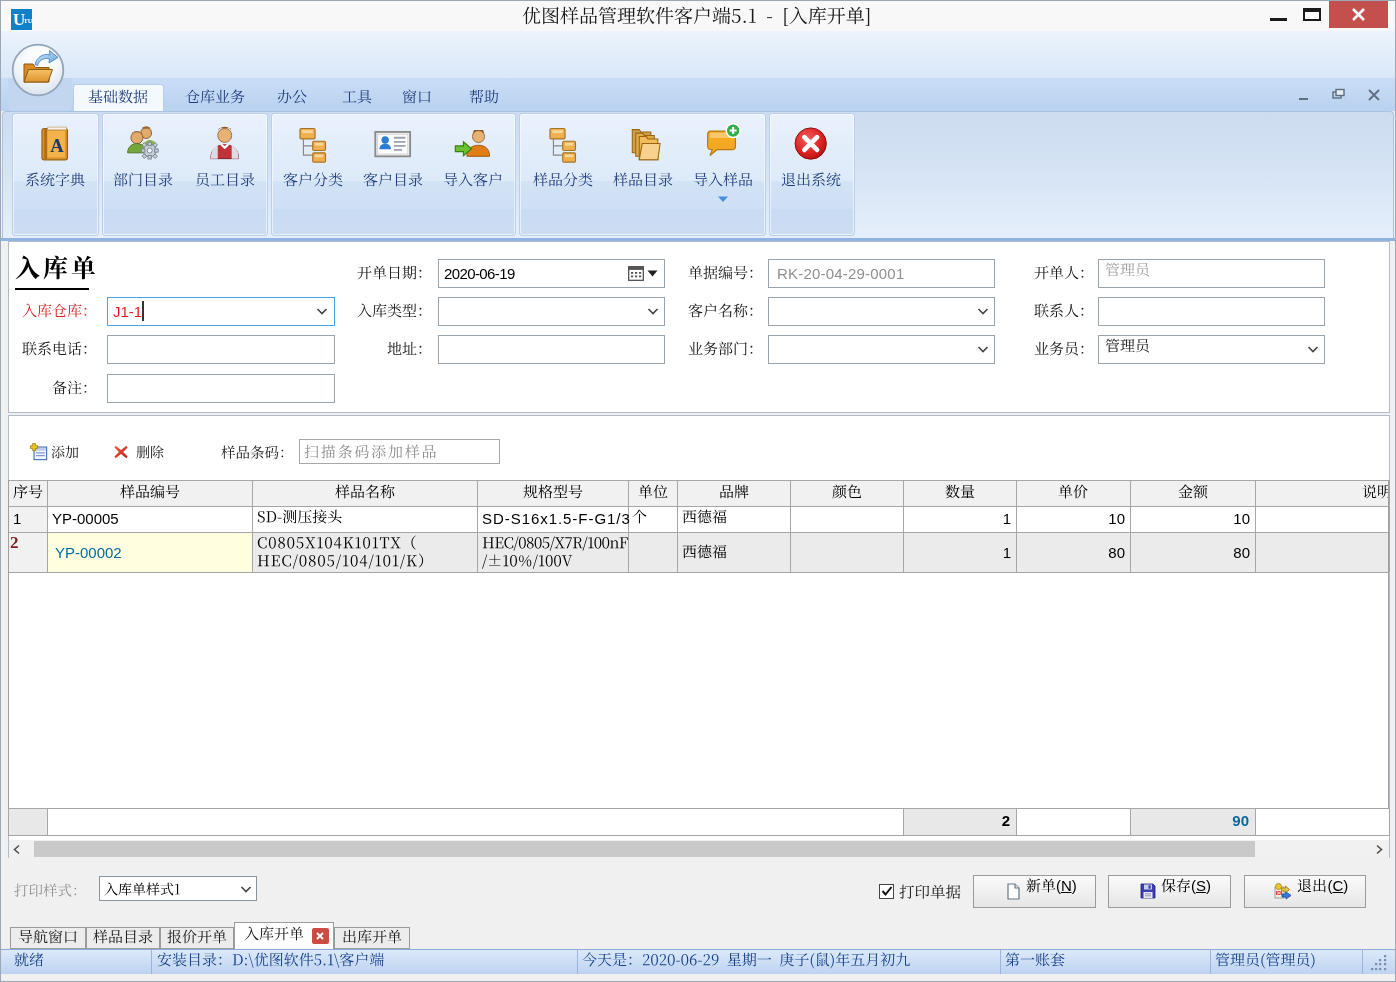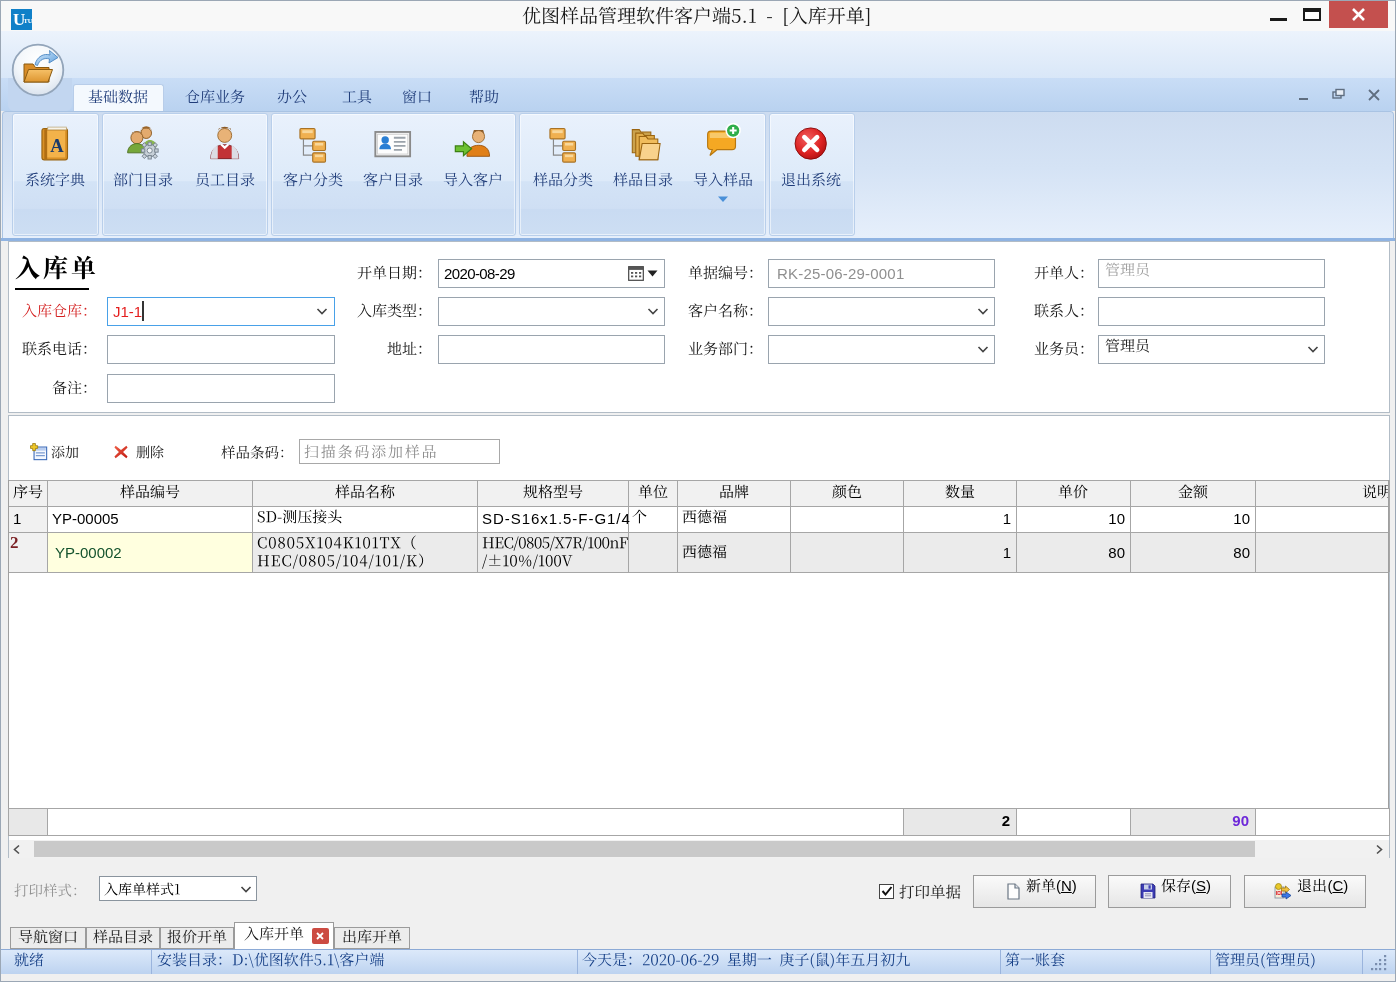--- a/index.html
+++ b/index.html
@@ -522,38 +522,38 @@
     <svg class="ct " width="84.0" height="32.5" viewBox="0 0 84.0 32.5">
       <g fill="#000" transform="translate(0,22.00) scale(0.02500,-0.02500)">
         <use href="#g50" xlink:href="#g50" x="0"></use>
         <use href="#g51" xlink:href="#g51" x="1120"></use>
         <use href="#g52" xlink:href="#g52" x="2240"></use>
       </g>
     </svg>
   </div>
 <div style="position:absolute;left:15.0px;top:288.0px;width:74.0px;height:2.0px;background:#000;"></div>
 <div style="position:absolute;left:438.0px;top:259.0px;width:227.0px;height:29.0px;background:#fff;border:1px solid #9aa4ae;"></div>
-<div style="position:absolute;top:265.0px;font-family:'Liberation Sans', sans-serif;font-size:15.0px;color:#000;font-weight:normal;white-space:pre;line-height:18.8px;letter-spacing:-0.60px;left:444.0px;">2020-08-29</div>
+<div style="position:absolute;top:265.0px;font-family:'Liberation Sans', sans-serif;font-size:15.0px;color:#000;font-weight:normal;white-space:pre;line-height:18.8px;letter-spacing:-0.60px;left:444.0px;">2020-06-19</div>
 <svg style="position:absolute;left:628px;top:266px" width="16" height="15" viewBox="0 0 16 15">
     <rect x="0.7" y="0.7" width="14.6" height="13.6" fill="#fff" stroke="#444" stroke-width="1.2"></rect>
     <rect x="0.7" y="0.7" width="14.6" height="3.2" fill="#555"></rect>
     <g fill="#555">
       <rect x="3" y="6" width="2.2" height="1.8"></rect>
       <rect x="7" y="6" width="2.2" height="1.8"></rect>
       <rect x="11" y="6" width="2.2" height="1.8"></rect>
       <rect x="3" y="9.5" width="2.2" height="1.8"></rect>
       <rect x="7" y="9.5" width="2.2" height="1.8"></rect>
       <rect x="11" y="9.5" width="2.2" height="1.8"></rect>
     </g>
   </svg>
 <svg style="position:absolute;left:647px;top:270px" width="11" height="7" viewBox="0 0 11 7">
     <path d="M0.5 0.5 L10.5 0.5 L5.5 6.5 Z" fill="#222"></path>
   </svg>
 <div style="position:absolute;left:768.0px;top:259.0px;width:227.0px;height:29.0px;background:#fff;border:1px solid #9aa4ae;"></div>
-<div style="position:absolute;top:265.0px;font-family:'Liberation Sans', sans-serif;font-size:15.0px;color:#8f8f8f;font-weight:normal;white-space:pre;line-height:18.8px;letter-spacing:0.20px;left:777.0px;">RK-25-06-29-0001</div>
+<div style="position:absolute;top:265.0px;font-family:'Liberation Sans', sans-serif;font-size:15.0px;color:#8f8f8f;font-weight:normal;white-space:pre;line-height:18.8px;letter-spacing:0.20px;left:777.0px;">RK-20-04-29-0001</div>
 <div style="position:absolute;left:1098.0px;top:259.0px;width:227.0px;height:29.0px;background:#fff;border:1px solid #9aa4ae;"></div>
 <div style="position:absolute;left:1105.0px;top:262.0px;line-height:0">
     <svg class="ct " width="45.0" height="19.5" viewBox="0 0 45.0 19.5">
       <g fill="#9b9b9b" transform="translate(0,13.20) scale(0.01500,-0.01500)">
         <use href="#g4" xlink:href="#g4" x="0"></use>
         <use href="#g5" xlink:href="#g5" x="1000"></use>
         <use href="#g44" xlink:href="#g44" x="2000"></use>
       </g>
     </svg>
   </div>
@@ -900,42 +900,42 @@
         <use href="#g90" xlink:href="#g90" x="0"></use>
         <use href="#g91" xlink:href="#g91" x="567"></use>
         <use href="#g14" xlink:href="#g14" x="1337"></use>
         <use href="#g92" xlink:href="#g92" x="1683"></use>
         <use href="#g93" xlink:href="#g93" x="2683"></use>
         <use href="#g94" xlink:href="#g94" x="3683"></use>
         <use href="#g95" xlink:href="#g95" x="4683"></use>
       </g>
     </svg>
   </div>
-<div style="position:absolute;top:510.0px;font-family:'Liberation Sans', sans-serif;font-size:15.0px;color:#000;font-weight:normal;white-space:pre;line-height:18.8px;letter-spacing:0.95px;left:482.0px;">SD-S16x1.5-F-G1/4</div>
+<div style="position:absolute;top:510.0px;font-family:'Liberation Sans', sans-serif;font-size:15.0px;color:#000;font-weight:normal;white-space:pre;line-height:18.8px;letter-spacing:0.95px;left:482.0px;">SD-S16x1.5-F-G1/3</div>
 <div style="position:absolute;left:632.0px;top:509.0px;line-height:0">
     <svg class="ct " width="15.0" height="19.5" viewBox="0 0 15.0 19.5">
       <g fill="#000" transform="translate(0,13.20) scale(0.01500,-0.01500)">
         <use href="#g96" xlink:href="#g96" x="0"></use>
       </g>
     </svg>
   </div>
 <div style="position:absolute;left:682.0px;top:509.0px;line-height:0">
     <svg class="ct " width="45.0" height="19.5" viewBox="0 0 45.0 19.5">
       <g fill="#000" transform="translate(0,13.20) scale(0.01500,-0.01500)">
         <use href="#g97" xlink:href="#g97" x="0"></use>
         <use href="#g98" xlink:href="#g98" x="1000"></use>
         <use href="#g99" xlink:href="#g99" x="2000"></use>
       </g>
     </svg>
   </div>
 <div style="position:absolute;top:510.0px;font-family:'Liberation Sans', sans-serif;font-size:15.0px;color:#000;font-weight:normal;white-space:pre;line-height:18.8px;right:385.0px;">1</div>
 <div style="position:absolute;top:510.0px;font-family:'Liberation Sans', sans-serif;font-size:15.0px;color:#000;font-weight:normal;white-space:pre;line-height:18.8px;right:271.0px;">10</div>
 <div style="position:absolute;top:510.0px;font-family:'Liberation Sans', sans-serif;font-size:15.0px;color:#000;font-weight:normal;white-space:pre;line-height:18.8px;right:146.0px;">10</div>
 <div style="position:absolute;top:532.0px;font-family:'Liberation Serif', serif;font-size:17.0px;color:#7b2024;font-weight:bold;white-space:pre;line-height:21.2px;left:10.0px;">2</div>
-<div style="position:absolute;top:544.0px;font-family:'Liberation Sans', sans-serif;font-size:15.0px;color:#14532d;font-weight:normal;white-space:pre;line-height:18.8px;left:55.0px;">YP-00002</div>
+<div style="position:absolute;top:544.0px;font-family:'Liberation Sans', sans-serif;font-size:15.0px;color:#0369a1;font-weight:normal;white-space:pre;line-height:18.8px;left:55.0px;">YP-00002</div>
 <div style="position:absolute;left:257.0px;top:535.0px;line-height:0">
     <svg class="ct " width="160.5" height="19.5" viewBox="0 0 160.5 19.5">
       <g fill="#000" transform="translate(0,13.20) scale(0.01500,-0.01500)">
         <use href="#g100" xlink:href="#g100" x="0"></use>
         <use href="#g101" xlink:href="#g101" x="748"></use>
         <use href="#g102" xlink:href="#g102" x="1361"></use>
         <use href="#g101" xlink:href="#g101" x="1976"></use>
         <use href="#g11" xlink:href="#g11" x="2590"></use>
         <use href="#g103" xlink:href="#g103" x="3204"></use>
         <use href="#g13" xlink:href="#g13" x="3961"></use>
@@ -1037,21 +1037,21 @@
 <div style="position:absolute;left:8.0px;top:808.0px;width:1381.0px;height:1.0px;background:#a6a6a6;"></div>
 <div style="position:absolute;left:8.0px;top:835.0px;width:1381.0px;height:1.0px;background:#a6a6a6;"></div>
 <div style="position:absolute;left:8.0px;top:808.0px;width:1.0px;height:28.0px;background:#a6a6a6;"></div>
 <div style="position:absolute;left:47.0px;top:808.0px;width:1.0px;height:28.0px;background:#a6a6a6;"></div>
 <div style="position:absolute;left:903.0px;top:808.0px;width:1.0px;height:28.0px;background:#a6a6a6;"></div>
 <div style="position:absolute;left:1016.0px;top:808.0px;width:1.0px;height:28.0px;background:#a6a6a6;"></div>
 <div style="position:absolute;left:1130.0px;top:808.0px;width:1.0px;height:28.0px;background:#a6a6a6;"></div>
 <div style="position:absolute;left:1255.0px;top:808.0px;width:1.0px;height:28.0px;background:#a6a6a6;"></div>
 <div style="position:absolute;left:1389.0px;top:808.0px;width:1.0px;height:28.0px;background:#a6a6a6;"></div>
 <div style="position:absolute;top:812.0px;font-family:'Liberation Sans', sans-serif;font-size:15.0px;color:#000;font-weight:bold;white-space:pre;line-height:18.8px;right:386.0px;">2</div>
-<div style="position:absolute;top:812.0px;font-family:'Liberation Sans', sans-serif;font-size:15.0px;color:#6d28d9;font-weight:bold;white-space:pre;line-height:18.8px;right:147.0px;">90</div>
+<div style="position:absolute;top:812.0px;font-family:'Liberation Sans', sans-serif;font-size:15.0px;color:#0369a1;font-weight:bold;white-space:pre;line-height:18.8px;right:147.0px;">90</div>
 <div style="position:absolute;left:9.0px;top:840.0px;width:1380.0px;height:18.0px;background:#f1f1f1;"></div>
 <svg style="position:absolute;left:12px;top:844px" width="10" height="11" viewBox="0 0 10 11">
     <path d="M7 1.5 L2.5 5.5 L7 9.5" stroke="#505050" stroke-width="1.6" fill="none"></path>
   </svg>
 <svg style="position:absolute;left:1374px;top:844px" width="10" height="11" viewBox="0 0 10 11">
     <path d="M3 1.5 L7.5 5.5 L3 9.5" stroke="#505050" stroke-width="1.6" fill="none"></path>
   </svg>
 <div style="position:absolute;left:34.0px;top:841.0px;width:1221.0px;height:16.0px;background:#c9c9c9;"></div>
 <div style="position:absolute;left:13.5px;top:882.5px;line-height:0">
     <svg class="ct " width="72.5" height="18.9" viewBox="0 0 72.5 18.9">

